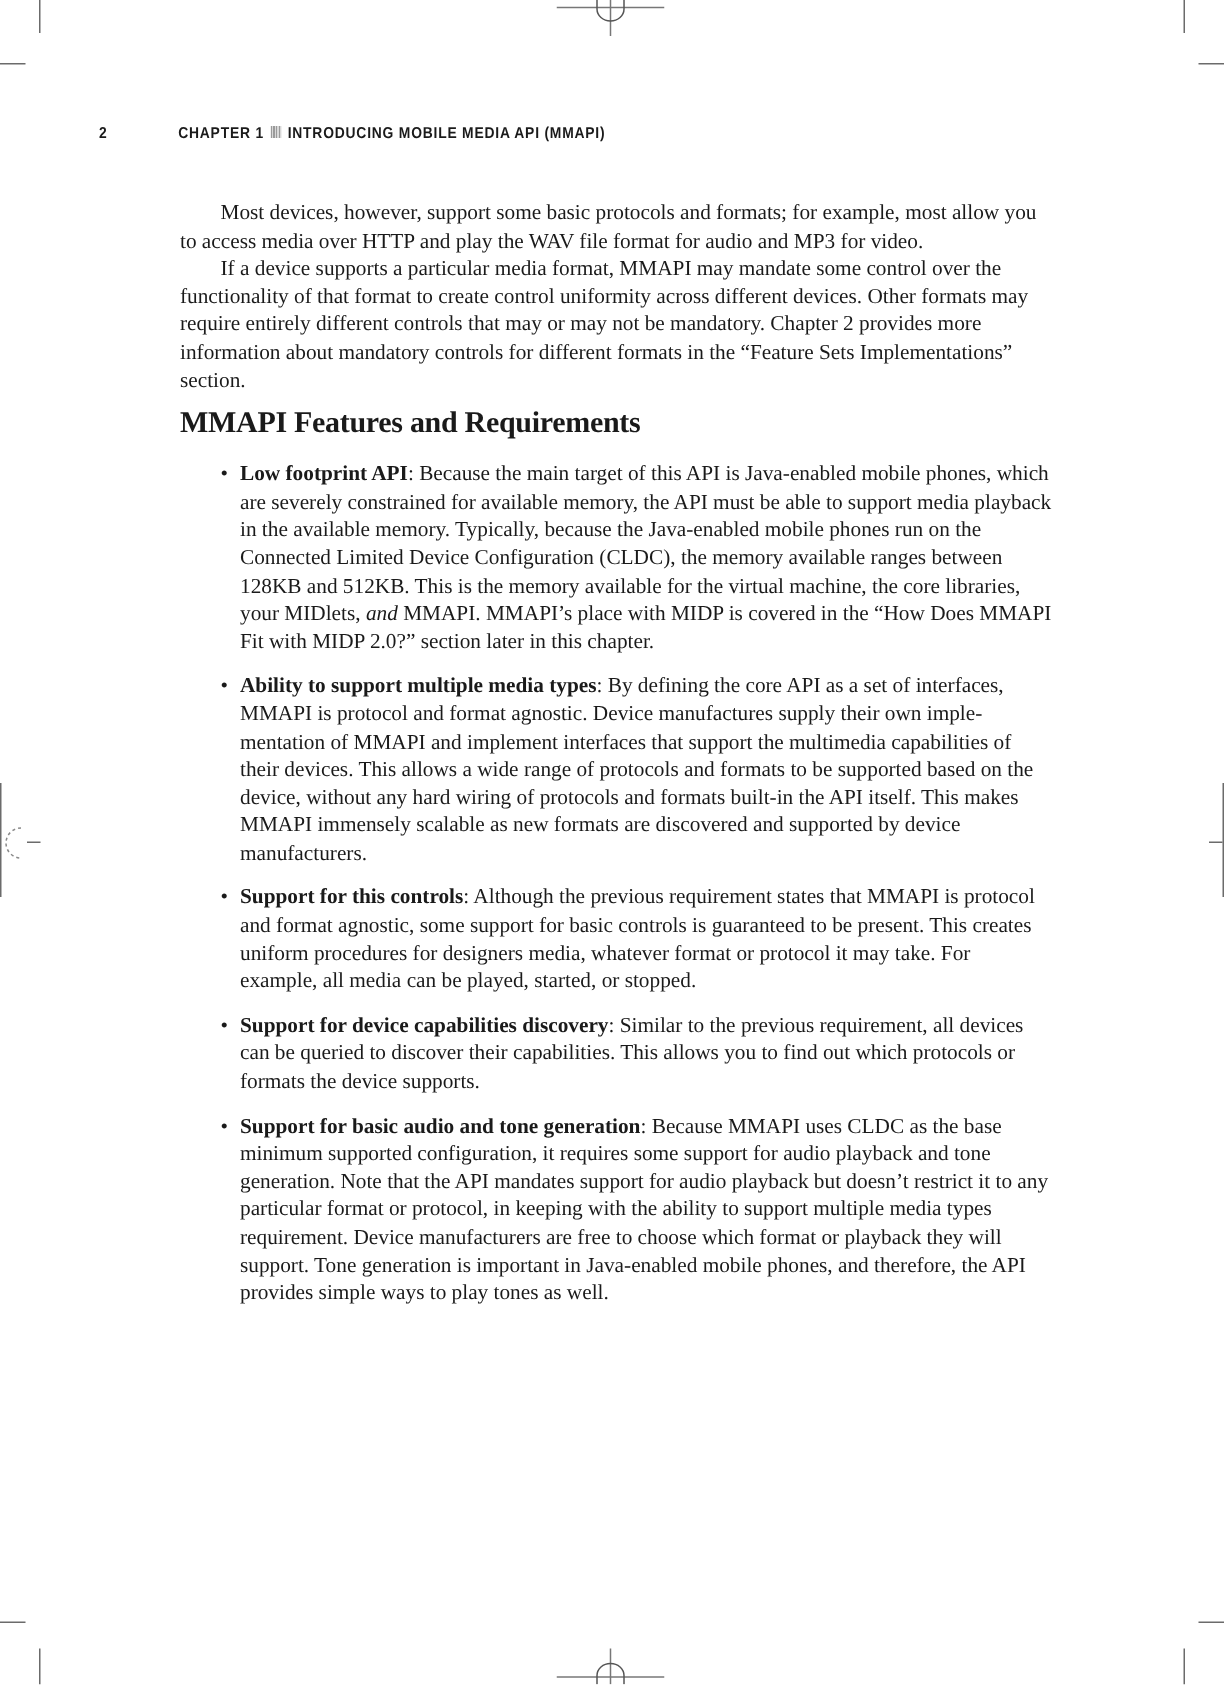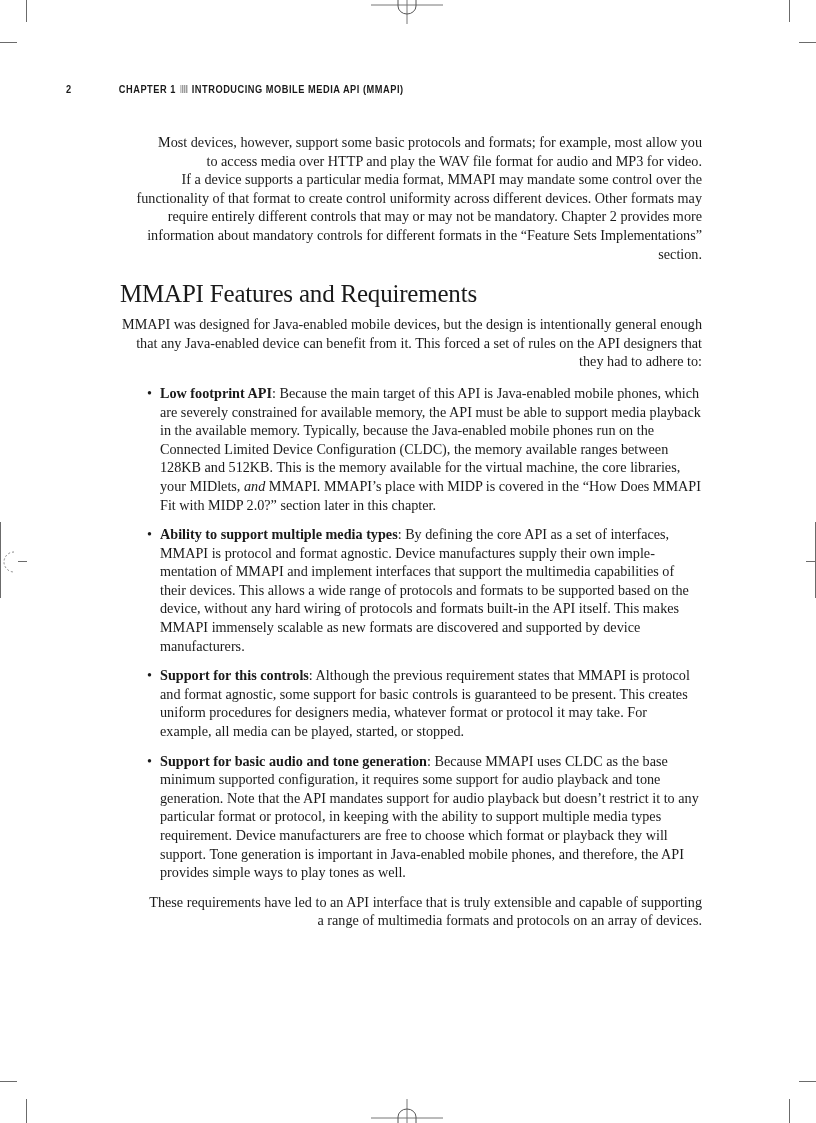--- a/index.html
+++ b/index.html
@@ -3,23 +3,23 @@
 <meta charset="utf-8">
 <style>
   html, body { margin: 0; padding: 0; background: #ffffff; }
   body { width: 816px; height: 1123px; position: relative; overflow: hidden; color: #1a1a1a; }
   .mark { position: absolute; background: #6b6b6b; }
   .reg { position: absolute; width: 72px; height: 30px; }
   .running-head { position: absolute; top: 83px; left: 66px; font-family: "Liberation Sans", sans-serif; font-weight: bold; font-size: 10.5px; letter-spacing: 0.6px; transform: scaleX(0.88); transform-origin: left center; white-space: nowrap; }
   .running-head .pnum { display: inline-block; width: 60px; }
   .running-head .sep { display: inline-block; width: 8px; height: 8px; background: repeating-linear-gradient(90deg,#9a9a9a 0 1px,#d8d8d8 1px 2px); margin: 0 5px; vertical-align: 0px; }
   .content { position: absolute; left: 120px; top: 133px; width: 582px; font-family: "Liberation Serif", serif; font-size: 14.2px; line-height: 18.6px; }
-  .content p { margin: 0; text-align: right; }
+  .content p { margin: 0; text-align: left; }
   .indent { text-indent: 27px; }
-  h2 { font-family: "Liberation Serif", serif; font-weight: normal; font-size: 25px; margin: 19px 0 9px 0; line-height: 24px; letter-spacing: -0.2px; }
+  h2 { font-family: "Liberation Serif", serif; font-weight: bold; font-size: 20px; margin: 7px 0 9px 0; line-height: 24px; letter-spacing: -0.2px; }
   ul.reqs { list-style: none; margin: 13px 0 0 0; padding: 0 0 0 40px; }
   ul.reqs li { position: relative; margin-bottom: 11px; font-family: Liberation Serif, serif; }
   ul.reqs li::before { content: "\2022"; position: absolute; left: -13px; top: 0; }
   .after { margin-top: 1px !important; }
 </style>
 </head>
 <body>
 
 <div class="mark" style="left:26px;top:0;width:1px;height:22px;"></div>
 <div class="mark" style="left:0;top:42px;width:17px;height:1px;"></div>
@@ -50,23 +50,22 @@
 
 <div class="running-head">
   <span class="pnum">2</span><span>CHAPTER 1</span><span class="sep"></span><span>INTRODUCING MOBILE MEDIA API (MMAPI)</span>
 </div>
 
 <div class="content">
   <p class="indent">Most devices, however, support some basic protocols and formats; for example, most allow you to access media over HTTP and play the WAV file format for audio and MP3 for video.</p>
   <p class="indent">If a device supports a particular media format, MMAPI may mandate some control over the functionality of that format to create control uniformity across different devices. Other formats may require entirely different controls that may or may not be mandatory. Chapter 2 provides more information about mandatory controls for different formats in the “Feature Sets Implementations” section.</p>
 
   <h2>MMAPI Features and Requirements</h2>
-  <p>MMAPI was designed for Java-enabled mobile devices, but the design is intentionally general enough that any Java-enabled device can benefit from it. This forced a set of rules on the API designers that they had to adhere to:</p>
 
   <ul class="reqs">
     <li><b>Low footprint API</b><span>: Because the main target of this API is Java-enabled mobile phones, which are severely constrained for available memory, the API must be able to support media playback in the available memory. Typically, because the Java-enabled mobile phones run on the Connected Limited Device Configuration (CLDC), the memory available ranges between 128KB and 512KB. This is the memory available for the virtual machine, the core libraries, your MIDlets, </span><i>and</i><span> MMAPI. MMAPI’s place with MIDP is covered in the “How Does MMAPI Fit with MIDP 2.0?” section later in this chapter.</span></li>
     <li><b>Ability to support multiple media types</b><span>: By defining the core API as a set of interfaces, MMAPI is protocol and format agnostic. Device manufactures supply their own imple­mentation of MMAPI and implement interfaces that support the multimedia capabilities of their devices. This allows a wide range of protocols and formats to be supported based on the device, without any hard wiring of protocols and formats built-in the API itself. This makes MMAPI immensely scalable as new formats are discovered and sup­ported by device manufacturers.</span></li>
     <li><b>Support for this controls</b><span>: Although the previous requirement states that MMAPI is protocol and format agnostic, some support for basic controls is guaranteed to be pres­ent. This creates uniform procedures for designers media, whatever format or protocol it may take. For example, all media can be played, started, or stopped.</span></li>
+    <li><b>Support for device capabilities discovery</b><span>: Similar to the previous requirement, all devices can be queried to discover their capabilities. This allows you to find out which protocols or formats the device supports.</span></li>
     <li><b>Support for basic audio and tone generation</b><span>: Because MMAPI uses CLDC as the base minimum supported configuration, it requires some support for audio playback and tone generation. Note that the API mandates support for audio playback but doesn’t restrict it to any particular format or protocol, in keeping with the ability to support multiple media types requirement. Device manufacturers are free to choose which format or playback they will support. Tone generation is important in Java-enabled mobile phones, and therefore, the API provides simple ways to play tones as well.</span></li>
   </ul>
 
-  <p class="indent after">These requirements have led to an API interface that is truly extensible and capable of supporting a range of multimedia formats and protocols on an array of devices.</p>
 </div>
 
 </body></html>

